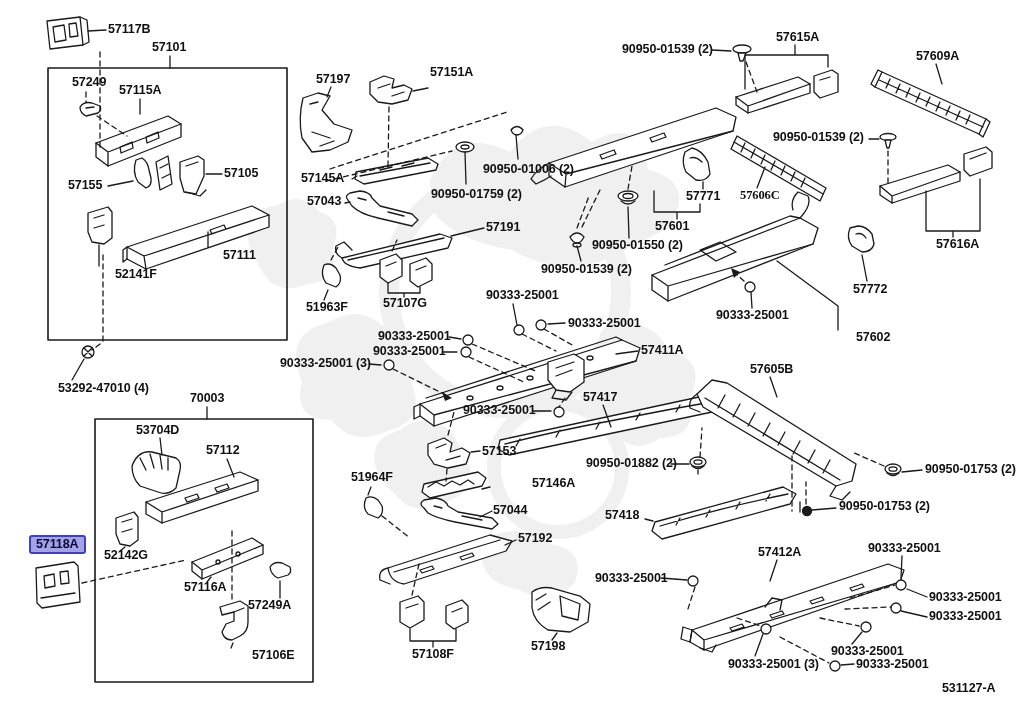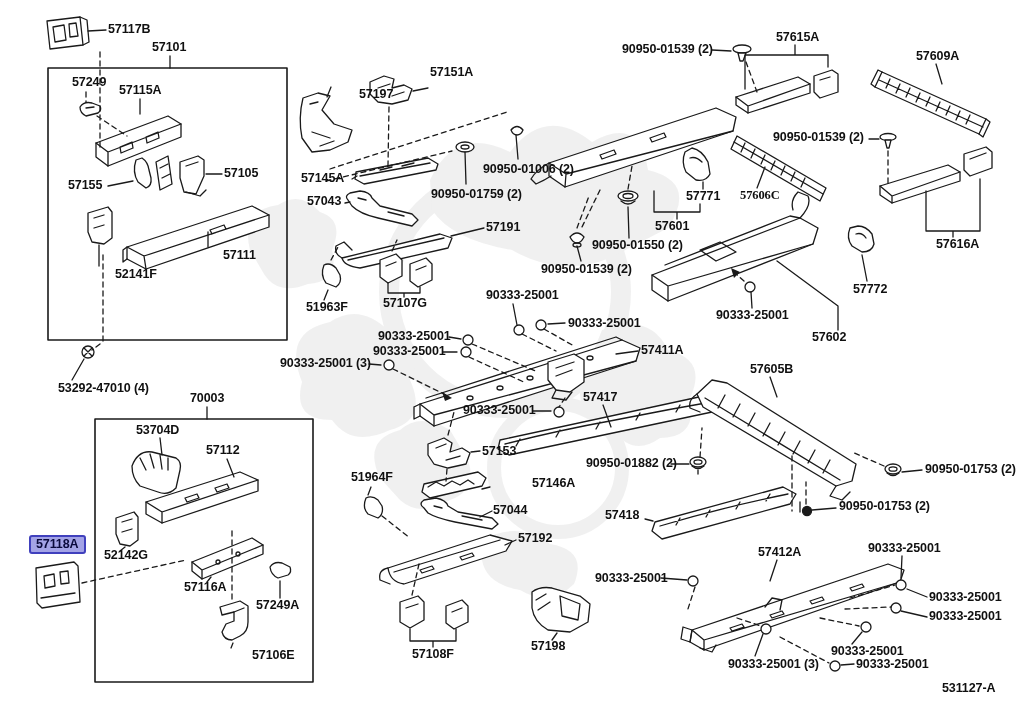--- a/index.html
+++ b/index.html
@@ -331,23 +331,23 @@
       <div class="part-label" style="left: 224px; top: 167px;">57105</div>
       <div class="part-label" style="left: 176px; top: 249px; margin-left: 47px;">57111</div>
       <div class="part-label" style="left: 115px; top: 268px;">52141F</div>
       <div class="part-label" style="left: 58px; top: 382px;">53292-47010 (4)</div>
       <div class="part-label" style="left: 190px; top: 392px;">70003</div>
       <div class="part-label" style="left: 136px; top: 424px;">53704D</div>
       <div class="part-label" style="left: 206px; top: 444px;">57112</div>
       <div class="part-label highlight" style="left: 36px; top: 539px;">57118A</div>
       <div class="part-label" style="left: 104px; top: 549px;">52142G</div>
       <div class="part-label" style="left: 184px; top: 581px;">57116A</div>
-      <div class="part-label" style="left: 256px; top: 599px;">57249A</div>
+      <div class="part-label" style="left: 248px; top: 599px;">57249A</div>
       <div class="part-label" style="left: 214px; top: 649px; margin-left: 38px;">57106E</div>
-      <div class="part-label" style="left: 316px; top: 88px; margin-left: 43px;">57197</div>
+      <div class="part-label" style="left: 316px; top: 73px;">57197</div>
       <div class="part-label" style="left: 430px; top: 66px;">57151A</div>
       <div class="part-label" style="left: 301px; top: 172px;">57145A</div>
       <div class="part-label" style="left: 307px; top: 195px;">57043</div>
       <div class="part-label" style="left: 431px; top: 188px;">90950-01759 (2)</div>
       <div class="part-label" style="left: 483px; top: 163px;">90950-01006 (2)</div>
       <div class="part-label" style="left: 486px; top: 221px;">57191</div>
       <div class="part-label" style="left: 306px; top: 301px;">51963F</div>
       <div class="part-label" style="left: 383px; top: 297px;">57107G</div>
       <div class="part-label" style="left: 378px; top: 330px;">90333-25001</div>
       <div class="part-label" style="left: 373px; top: 345px;">90333-25001</div>
@@ -369,21 +369,21 @@
       <div class="part-label" style="left: 773px; top: 131px;">90950-01539 (2)</div>
       <div class="part-label" style="left: 916px; top: 50px;">57609A</div>
       <div class="part-label" style="left: 686px; top: 190px;">57771</div>
       <div class="part-label" style="left: 740px; top: 189px; font-family: Liberation Serif, serif;">57606C</div>
       <div class="part-label" style="left: 655px; top: 220px;">57601</div>
       <div class="part-label" style="left: 592px; top: 239px;">90950-01550 (2)</div>
       <div class="part-label" style="left: 541px; top: 263px;">90950-01539 (2)</div>
       <div class="part-label" style="left: 936px; top: 238px;">57616A</div>
       <div class="part-label" style="left: 853px; top: 283px;">57772</div>
       <div class="part-label" style="left: 716px; top: 309px;">90333-25001</div>
-      <div class="part-label" style="left: 812px; top: 331px;">57602</div>
+      <div class="part-label" style="left: 856px; top: 331px;">57602</div>
       <div class="part-label" style="left: 750px; top: 363px;">57605B</div>
       <div class="part-label" style="left: 586px; top: 457px;">90950-01882 (2)</div>
       <div class="part-label" style="left: 605px; top: 509px;">57418</div>
       <div class="part-label" style="left: 925px; top: 463px;">90950-01753 (2)</div>
       <div class="part-label" style="left: 839px; top: 500px;">90950-01753 (2)</div>
       <div class="part-label" style="left: 758px; top: 546px;">57412A</div>
       <div class="part-label" style="left: 595px; top: 572px;">90333-25001</div>
       <div class="part-label" style="left: 868px; top: 542px;">90333-25001</div>
       <div class="part-label" style="left: 929px; top: 591px;">90333-25001</div>
       <div class="part-label" style="left: 929px; top: 610px;">90333-25001</div>

